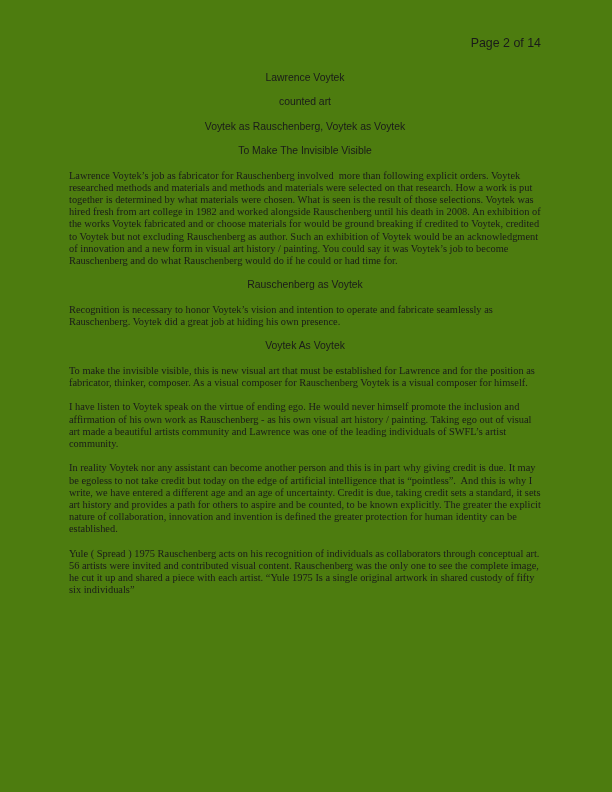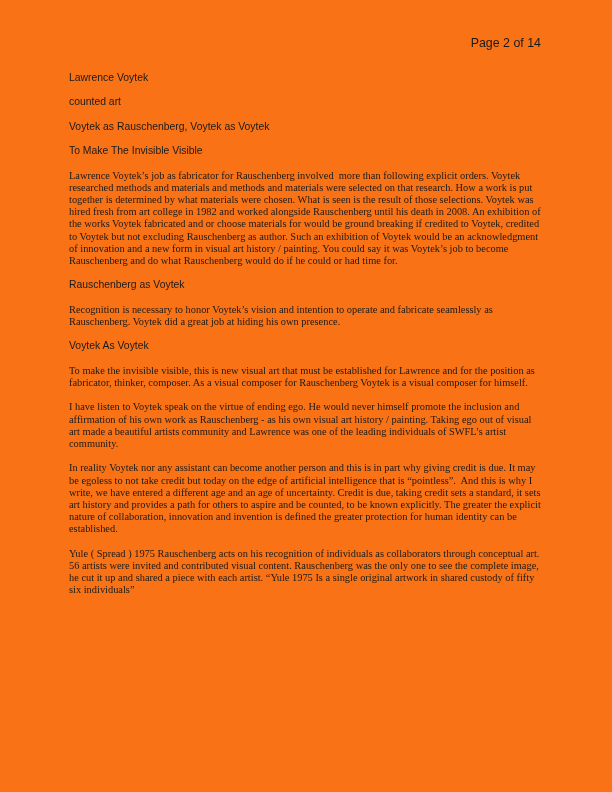--- a/index.html
+++ b/index.html
@@ -5,34 +5,34 @@
   html, body {
     margin: 0;
     padding: 0;
     background: #ffffff;
   }
   .page {
     position: relative;
     width: 612px;
     height: 792px;
     box-sizing: border-box;
-    background: #f97316;
+    background: #4d7c0f;
     padding: 36px 71px 0 69px;
     font-family: "Liberation Sans", sans-serif;
     font-size: 10.4px;
     line-height: 12.2px;
     color: #1a1a1a;
     overflow: hidden;
   }
   .block {
     margin: 0 0 12.2px 0;
     white-space: pre-wrap;
   }
   .heading {
-    text-align: left;
+    text-align: center;
   }
   .paragraph {
     text-align: left;
     font-family: Liberation Serif, serif;
   }
   .page-number {
     text-align: right;
     font-size: 12.4px;
     line-height: 15px;
     margin: 0 0 21px 0;

